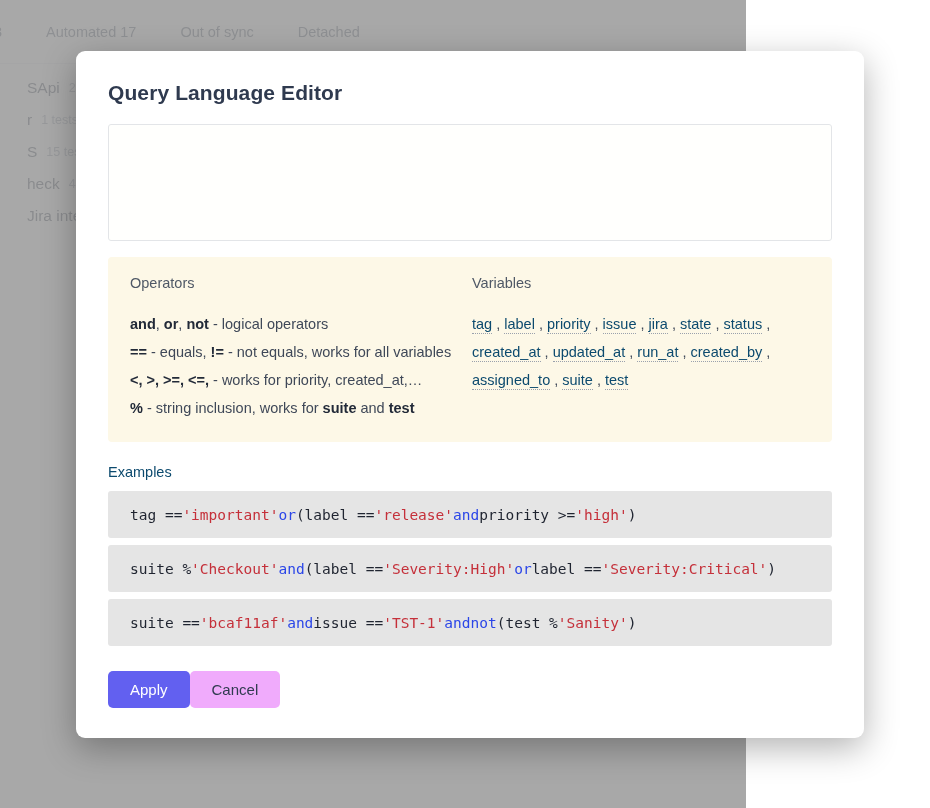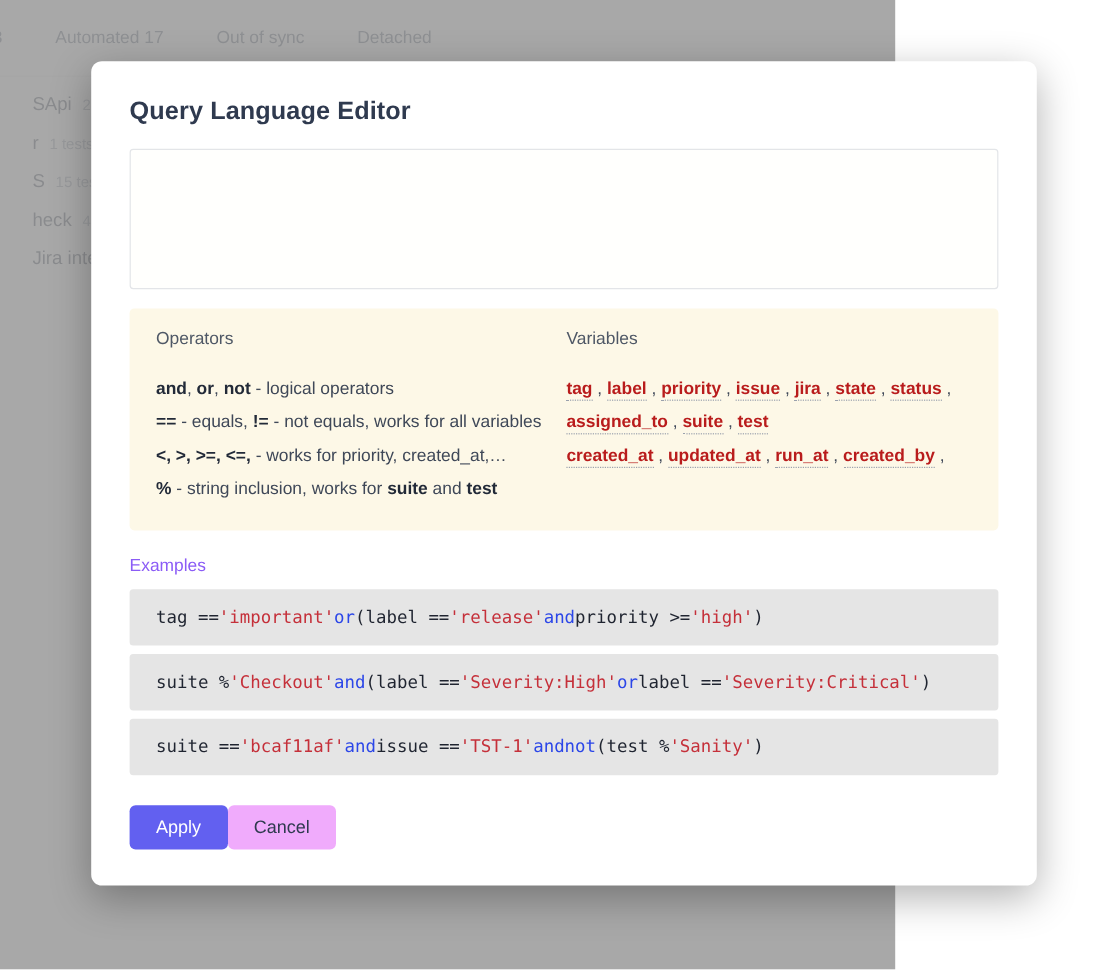--- a/index.html
+++ b/index.html
@@ -134,32 +134,32 @@
 
   .help-line {
     font-size: 14.5px;
     color: #3f4858;
     line-height: 28px;
     white-space: nowrap;
   }
   .help-line b { font-weight: bold; color: #222a38; }
 
   .var {
-    font-weight: bold;
-    color: #b91c1c;
+    font-weight: normal;
+    color: #0c4a6e;
     border-bottom: 1px dotted #9aa1ad;
     padding-bottom: 1px;
   }
   .var-sep { color: #3f4858; }
 
   
   .examples-head {
     margin-top: 22px;
     font-size: 14.5px;
-    color: #8b5cf6;
+    color: #0c4a6e;
     margin-bottom: 11px;
   }
   .example {
     width: 724px;
     height: 47px;
     background: #e5e5e5;
     border-radius: 3px;
     margin-bottom: 7px;
     display: flex;
     align-items: center;
@@ -248,22 +248,22 @@
             <div class="help-line"><b>==</b><span> - equals, </span><b>!=</b><span> - not equals, works for all variables</span></div>
             <div class="help-line"><b>&lt;, &gt;, &gt;=, &lt;=,</b><span> - works for priority, created_at,…</span></div>
             <div class="help-line"><b>%</b><span> - string inclusion, works for </span><b>suite</b><span> and </span><b>test</b></div>
           </div>
       </div>
 
       <div class="help-col variables">
         <div class="help-head">Variables</div>
         <div id="variables-lines">
             <div class="help-line"><span class="var">tag</span><span class="var-sep"> , </span><span class="var">label</span><span class="var-sep"> , </span><span class="var">priority</span><span class="var-sep"> , </span><span class="var">issue</span><span class="var-sep"> , </span><span class="var">jira</span><span class="var-sep"> , </span><span class="var">state</span><span class="var-sep"> , </span><span class="var">status</span><span class="var-sep"> , </span></div>
+            <div class="help-line"><span class="var">created_at</span><span class="var-sep"> , </span><span class="var">updated_at</span><span class="var-sep"> , </span><span class="var">run_at</span><span class="var-sep"> , </span><span class="var">created_by</span><span class="var-sep"> , </span></div>
             <div class="help-line"><span class="var">assigned_to</span><span class="var-sep"> , </span><span class="var">suite</span><span class="var-sep"> , </span><span class="var">test</span></div>
-            <div class="help-line"><span class="var">created_at</span><span class="var-sep"> , </span><span class="var">updated_at</span><span class="var-sep"> , </span><span class="var">run_at</span><span class="var-sep"> , </span><span class="var">created_by</span><span class="var-sep"> , </span></div>
           </div>
       </div>
 
     </div>
 
     <div class="examples-head">Examples</div>
 
     <div id="examples">
         <div class="example">
           <span>tag == </span>

